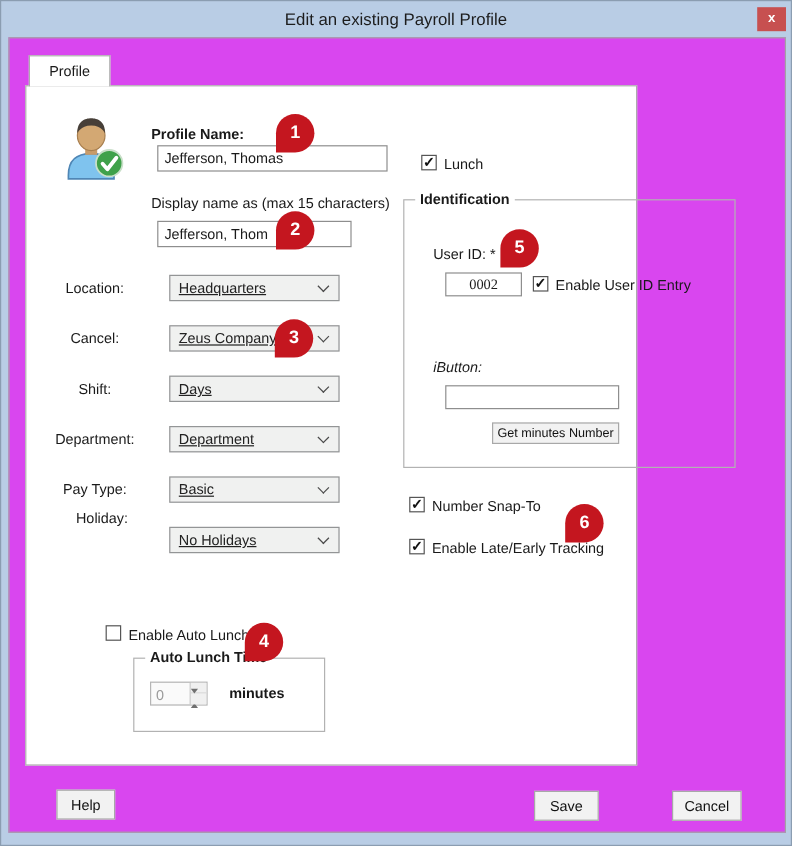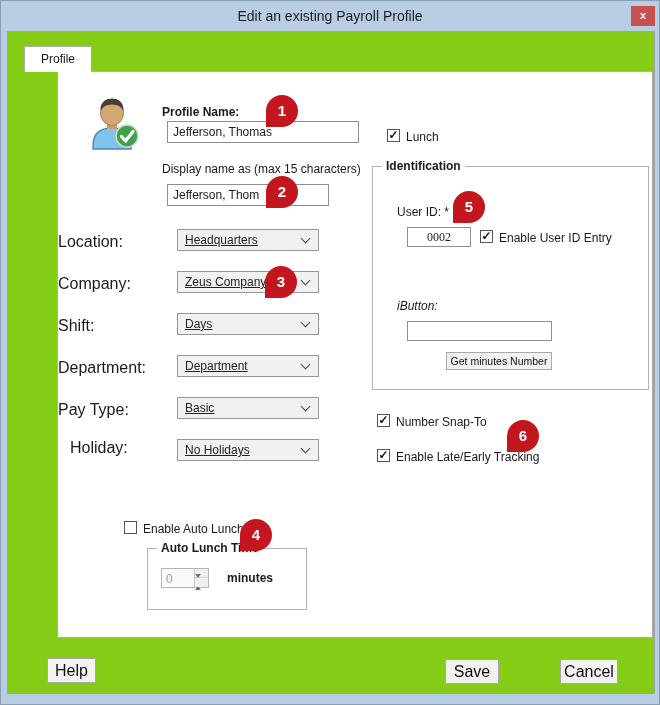--- a/index.html
+++ b/index.html
@@ -2,52 +2,52 @@
 <html><head>
 <meta charset="utf-8">
 <style>
   * { margin:0; padding:0; box-sizing:border-box; }
   html,body { width:660px; height:705px; font-family:"Liberation Sans", sans-serif; }
   .window { position:relative; width:660px; height:705px; background:#b9cde5; border:1px solid #8b9db1; overflow:hidden; }
   .titlebar { position:absolute; left:0; top:0; right:0; height:30px; }
   .title { display:block; text-align:center; line-height:30px; font-size:14px; color:#1c1c1c; }
   .close-btn { position:absolute; top:5px; right:4px; width:24px; height:20px; background:#c75050; color:#fff;
                font-size:11px; font-weight:bold; text-align:center; line-height:19px; cursor:default; }
-  .client { position:absolute; left:6px; top:30px; width:648px; height:663px; background:#84cc16; border:1px solid #a3a3a3; }
+  .client { position:absolute; left:6px; top:30px; width:648px; height:663px; background:#d946ef; border:1px solid #a3a3a3; }
 
   .tab { position:absolute; text-align:center; font-size:12px; color:#1a1a1a; border:1px solid #acacac; border-bottom:none; }
   .tab-active { left:16px; top:14px; width:68px; height:26px; background:#fff; line-height:25px; z-index:3; }
   .tab-inactive { left:84px; top:17px; width:48px; height:22px; background:#ececec; line-height:21px; z-index:1;margin-top:44px; }
-  .tabpage { position:absolute; left:13px; top:39px; width:596px; height:567px; background:#fff; border:1px solid #acacac; z-index:2;margin-left:36px; }
+  .tabpage { position:absolute; left:13px; top:39px; width:510px; height:567px; background:#fff; border:1px solid #acacac; z-index:2; }
 
   .lbl { position:absolute; font-size:12px; color:#1a1a1a; white-space:nowrap; }
   .bold { font-weight:bold; }
   .semibold { font-weight:600; }
   .txt { position:absolute; border:1px solid #8e8e8e; background:#fff; font-family:"Liberation Sans", sans-serif;
          font-size:12px; color:#1a1a1a; padding:0 5px; }
   .center { text-align:center;font-family:Liberation Serif, serif; }
 
   .combo { position:absolute; width:142px; height:22px; background:#f0f1f0; border:1px solid #939596;
            font-size:12px; color:#222; line-height:20px; padding-left:7px; cursor:default;text-decoration:underline; }
   .chev { position:absolute; right:9px; top:5px; width:7px; height:7px;
           border-right:1.5px solid #4a4a4a; border-bottom:1.5px solid #4a4a4a; transform:rotate(45deg); }
-  .combo-label { position:absolute; left:0; width:114px; text-align:left; font-size:16px; color:#1a1a1a; }
+  .combo-label { position:absolute; left:0; width:114px; text-align:center; font-size:12px; color:#1a1a1a; }
 
   .cb { position:absolute; width:13px; height:13px; background:#fff; border:1px solid #555;
         text-align:center; cursor:default; }
   .cb span { display:block; font-size:12px; font-weight:bold; line-height:11px; color:#111; }
 
   .groupbox { position:absolute; border:1px solid #b2b2b2; }
   .legend { position:absolute; top:-8px; left:9px; background:#fff; padding:0 4px; font-size:12px; color:#1a1a1a; white-space:nowrap;font-weight:bold; }
 
   .badge { position:absolute; width:32px; height:32px; background:#c4161f; border-radius:50% 50% 50% 0;
            color:#fff; font-size:15px; font-weight:bold; text-align:center; line-height:32px; z-index:6; }
 
   .btn { position:absolute; background:#f2f2f2; border:1px solid #a8a8a8; font-family:"Liberation Sans", sans-serif;
-         font-size:16px; color:#111; text-align:center; cursor:default; }
+         font-size:12px; color:#111; text-align:center; cursor:default; }
   .btn-small { font-size:10.5px; }
 
   .spinner { position:absolute; left:103px; top:496px; width:48px; height:20px; border:1px solid #b5b5b5; background:#fafafa; }
   .spin-val { position:absolute; left:4px; top:3px; font-size:12px; color:#9b9b9b; }
   .spin-btns { position:absolute; right:0; top:0; width:14px; height:18px; border-left:1px solid #c5c5c5; }
   .spin-up, .spin-down { position:absolute; left:0; width:13px; height:9px; background:#f0f0f0; }
   .spin-up { top:0; border-bottom:1px solid #d5d5d5; }
   .spin-down { bottom:0; }
   .tri-up { width:0; height:0; margin:3px auto 0; border-left:3px solid transparent; border-right:3px solid transparent; border-bottom:4px solid #707070; }
   .tri-down { width:0; height:0; margin:2px auto 0; border-left:3px solid transparent; border-right:3px solid transparent; border-top:4px solid #707070; }
@@ -90,42 +90,42 @@
 
       <span class="lbl" style="left:104px; top:90px;">Display name as (max 15 characters)</span>
       <input class="txt" style="left: 109px; top: 112px; width: 162px; height: 22px;" value="Jefferson, Thom">
       <div class="badge" style="left:208px; top:104px;">2</div>
 
       <span class="combo-label" style="top:161px;">Location:</span>
       <div class="combo" style="left:119px; top:157px;">
         <span>Headquarters</span><i class="chev"></i>
       </div>
 
-      <span class="combo-label" style="top:203px;">Company:</span>
+      <span class="combo-label" style="top:203px;">Cancel:</span>
       <div class="combo" style="left:119px; top:199px;">
         <span>Zeus Company</span><i class="chev"></i>
       </div>
       <div class="badge" style="left:207px; top:194px;">3</div>
 
       <span class="combo-label" style="top:245px;">Shift:</span>
       <div class="combo" style="left:119px; top:241px;">
         <span>Days</span><i class="chev"></i>
       </div>
 
       <span class="combo-label" style="top:287px;">Department:</span>
       <div class="combo" style="left:119px; top:283px;">
         <span>Department</span><i class="chev"></i>
       </div>
 
       <span class="combo-label" style="top:329px;">Pay Type:</span>
       <div class="combo" style="left:119px; top:325px;">
         <span>Basic</span><i class="chev"></i>
       </div>
 
-      <span class="combo-label" style="top:367px;padding-left:12px;">Holiday:</span>
+      <span class="combo-label" style="top:353px;padding-left:12px;">Holiday:</span>
       <div class="combo" style="left:119px; top:367px;">
         <span>No Holidays</span><i class="chev"></i>
       </div>
 
       <div class="groupbox" style="left:314px; top:94px; width:277px; height:224px;">
         <span class="legend">Identification</span>
       </div>
       <span class="lbl" style="left:339px; top:133px;">User ID: *</span>
       <div class="badge" style="left:395px; top:119px;">5</div>
       <input class="txt center" style="left: 349px; top: 155px; width: 64px; height: 20px;" value="0002">

